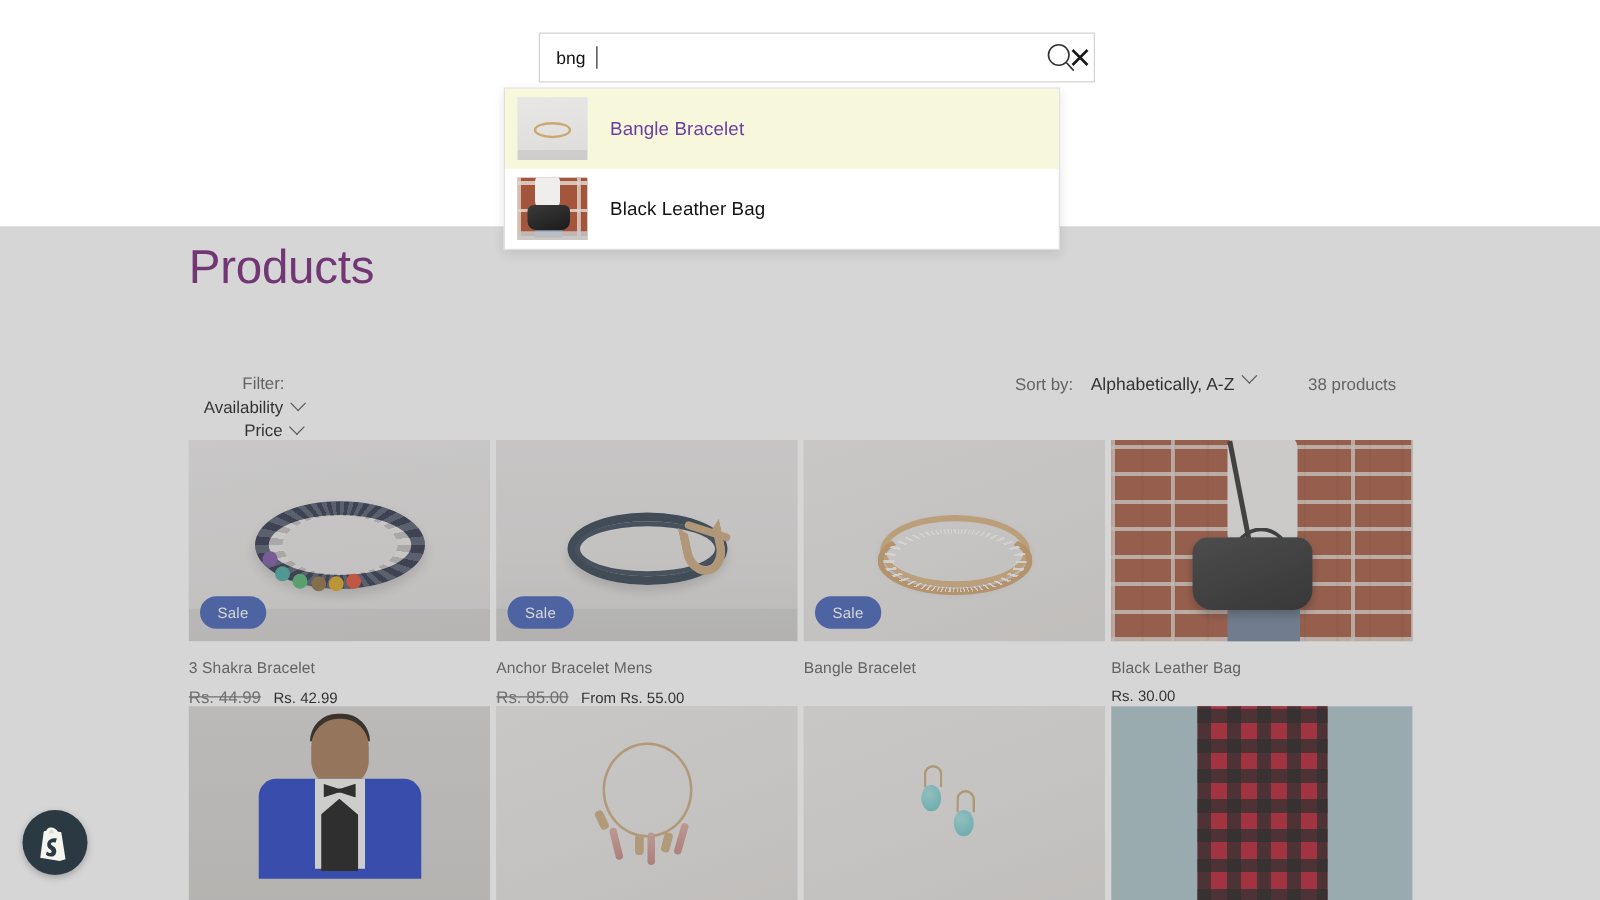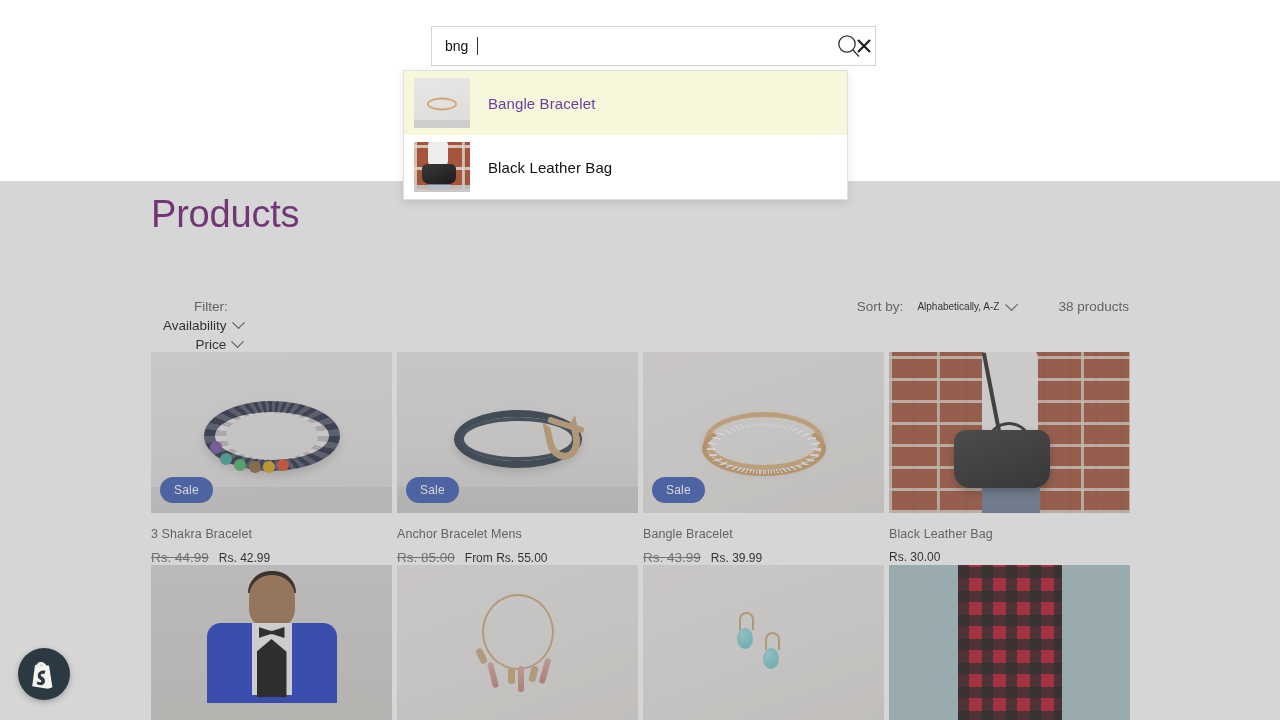--- a/index.html
+++ b/index.html
@@ -29,34 +29,34 @@
     font-size:38px; font-weight:400; color:#701a75;
     letter-spacing:-0.2px;
   }
 
   
   .filter-bar {
     position:absolute; left:151px; top:118px; width:978px; height:24px;
     font-size:13.5px; color:#121212;
   }
   .fb-left { position:absolute; left:12px; top:0; display:flex; align-items:center; gap:4px;flex-direction:column; }
-  .fb-right { position:absolute; right:0; top:0; display:flex; align-items:center; }
+  .fb-right { position:absolute; right:12px; top:0; display:flex; align-items:center; }
   .fb-label { color:#5b5b5b; font-size:13.5px; margin-right:16px; }
   .fb-facet {
     display:flex; align-items:center; gap:7px;
     font-size:13.5px; color:#121212; margin-right:32px; cursor:pointer;
   }
   .fb-facet:last-child { margin-right:0; }
   .chev {
     display:inline-block; width:9px; height:9px;
     border-right:1.4px solid #4a4a4a; border-bottom:1.4px solid #4a4a4a;
     transform:rotate(45deg) translate(-2px,-2px);
   }
   .fb-sort-label { color:#5b5b5b; font-size:13.5px; margin-right:14px; }
-  .fb-sort-value { display:flex; align-items:flex-end; gap:8px; font-size:10px; color:#121212; cursor:pointer; }
+  .fb-sort-value { display:flex; align-items:flex-start; gap:8px; font-size:14px; color:#121212; cursor:pointer; }
   .fb-count { color:#5b5b5b; font-size:13.5px; margin-left:42px; }
 
   
   .grid {
     position:absolute; left:151px; top:171px; width:979px;
     display:grid; grid-template-columns:repeat(4,1fr); gap:0 5px;
   }
   .card { position:relative; width:241px; }
   .card-media {
     position:relative; width:241px; height:161px;
@@ -350,24 +350,20 @@
           <div class="img-plain bg-marble">
             <div class="bangle">
               <div class="b1"></div>
               <div class="b2"></div>
               <div class="studs"></div>
             </div>
           </div>
           <span class="badge-sale">Sale</span>
         </div>
         <div class="card-title">Bangle Bracelet</div>
-        <div class="card-price">
-          <span class="price-old">Rs. 43.99</span>
-          <span class="price-new">Rs. 39.99</span>
-        </div>
       </div>
 
       <div class="card">
         <div class="card-media">
           <div class="img-plain">
             <div class="brick"></div>
             <div class="bagperson">
               <div class="shirt"></div>
               <div class="jeans"></div>
               <div class="strap"></div>

